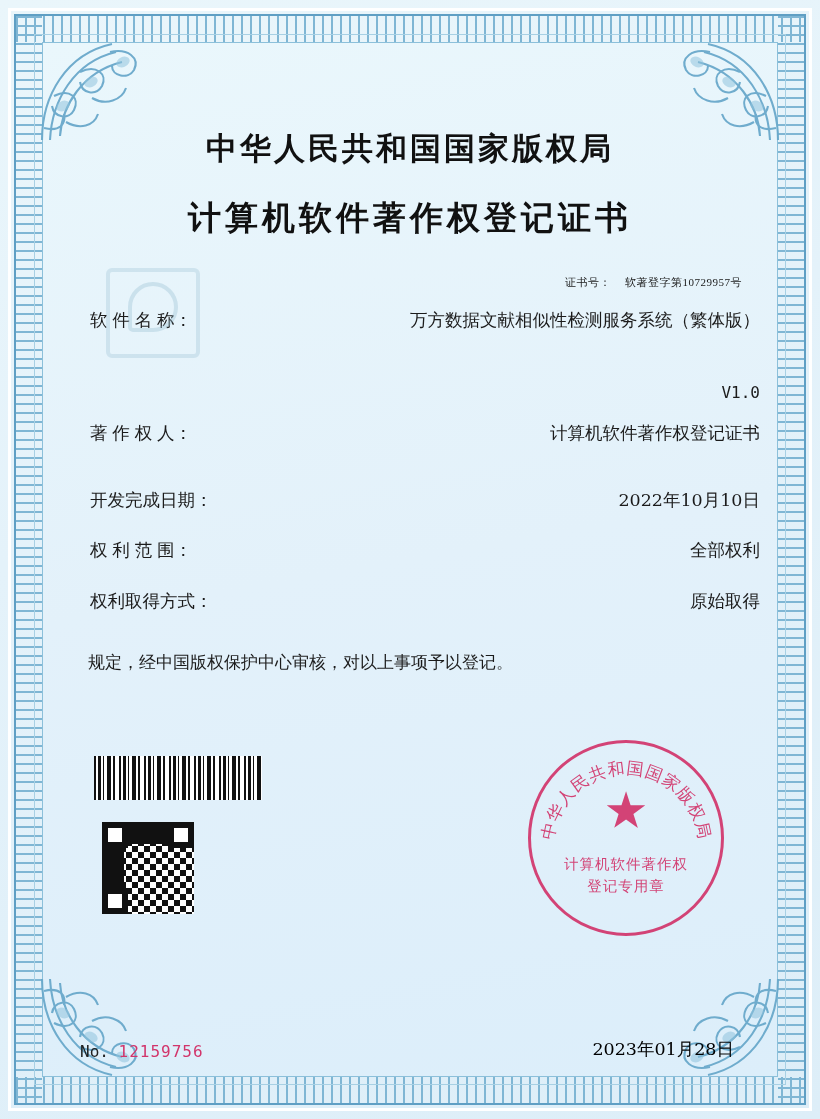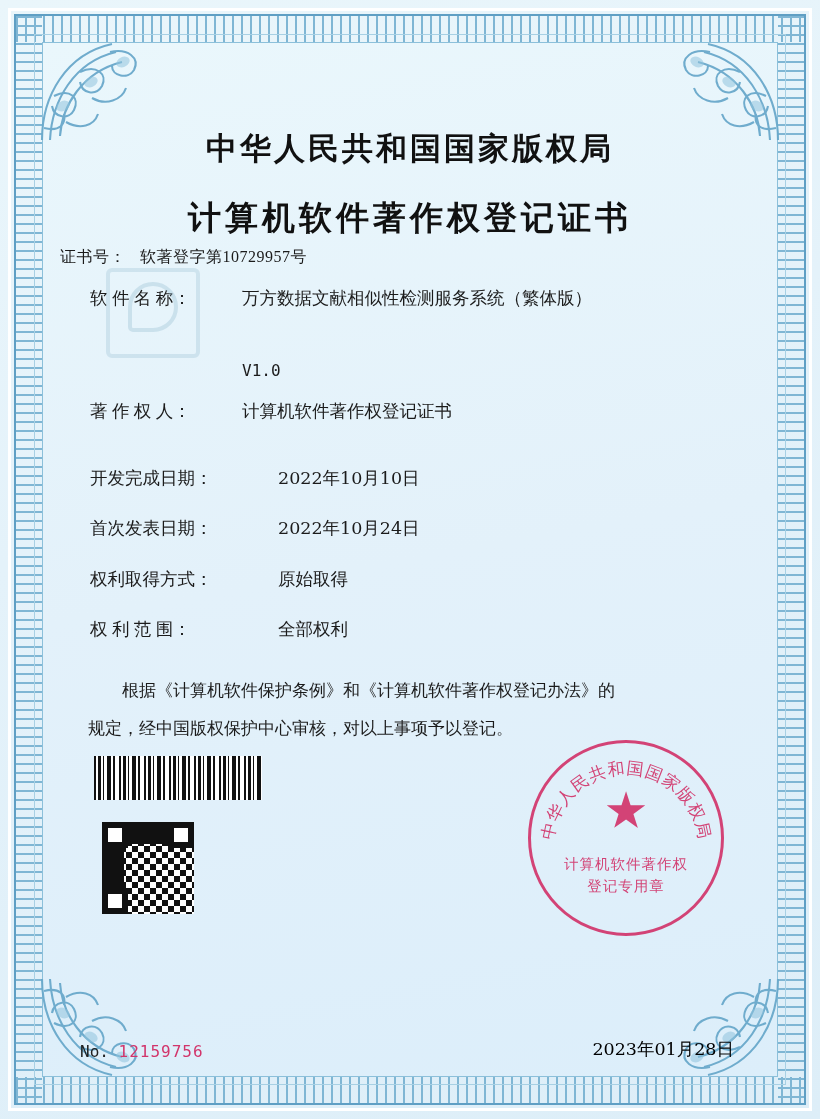--- a/index.html
+++ b/index.html
@@ -102,22 +102,23 @@
     text-align: center;
     font-size: 33px;
     font-weight: bold;
     letter-spacing: 4px;
     margin-top: 26px;
     color: #111;
     font-family: "DejaVu Serif", "Liberation Serif", serif;
   }
 
   .cert-no {
-    font-size: 16px;
-    margin-top: 6px;
+    text-align: right;
+    font-size: 11px;
+    margin-top: 34px;
     padding-right: 18px;
     letter-spacing: 0.5px;
   }
   .cert-no .cno-label { margin-right: 14px; }
 
   
   .faint-logo {
     position: absolute;
     left: 46px;
     top: 208px;
@@ -149,26 +150,27 @@
     display: flex;
     align-items: flex-start;
     margin-bottom: 16px;
     font-size: 17.5px;
   }
   .field-label {
     width: 152px;
     flex: 0 0 152px;
     letter-spacing: 0px;
     white-space: nowrap;
-    font-family: Liberation Serif, serif;
+    font-family: Liberation Sans, sans-serif;
   }
   .field-value {
     flex: 1;
     font-family: "DejaVu Serif", "Liberation Serif", serif;
     line-height: 1.45;
+    text-align: right;
   }
   .field-value .sub-line { display: block; }
   .mono { font-family: "DejaVu Sans Mono", "Liberation Mono", monospace; font-size: 16px; margin-top: 48px; }
 
   .fields-lower { margin-top: 42px; }
   .fields-lower .field-row { margin-bottom: 25px; gap: 36px; }
 
   
   .statement {
     margin-top: 30px;
@@ -402,40 +404,35 @@
 
     </div>
 
     <div class="fields fields-lower">
 
       <div class="field-row">
         <div class="field-label">开发完成日期：</div>
         <div class="field-value">2022年10月10日</div>
       </div>
 
+
       <div class="field-row">
-        <div class="field-label">首次发表日期：</div>
-        <div class="field-value">2022年10月24日</div>
+        <div class="field-label">权 利 范 围：</div>
+        <div class="field-value">全部权利</div>
       </div>
 
       <div class="field-row">
         <div class="field-label">权利取得方式：</div>
         <div class="field-value">原始取得</div>
       </div>
 
-      <div class="field-row">
-        <div class="field-label">权 利 范 围：</div>
-        <div class="field-value">全部权利</div>
-      </div>
-
 
     </div>
 
     <div class="statement">
-      <div><span class="indent"></span><span>根据《计算机软件保护条例》和《计算机软件著作权登记办法》的</span></div>
       <div><span>规定，经中国版权保护中心审核，对以上事项予以登记。</span></div>
     </div>
 
   </div>
 
   <div class="codes">
     <div class="barcode"></div>
     <div class="qrcode">
       <div class="qr-bl"></div>
     </div>

